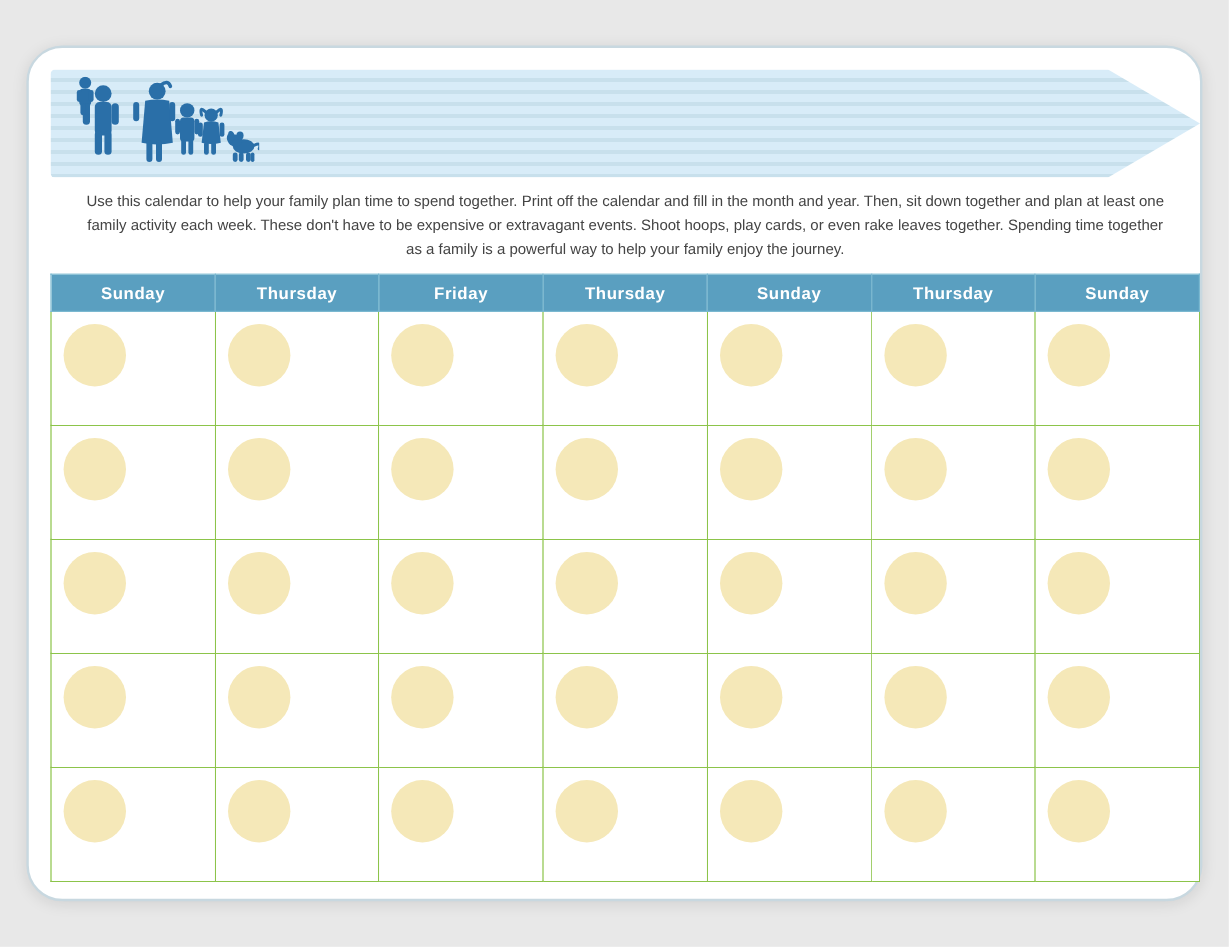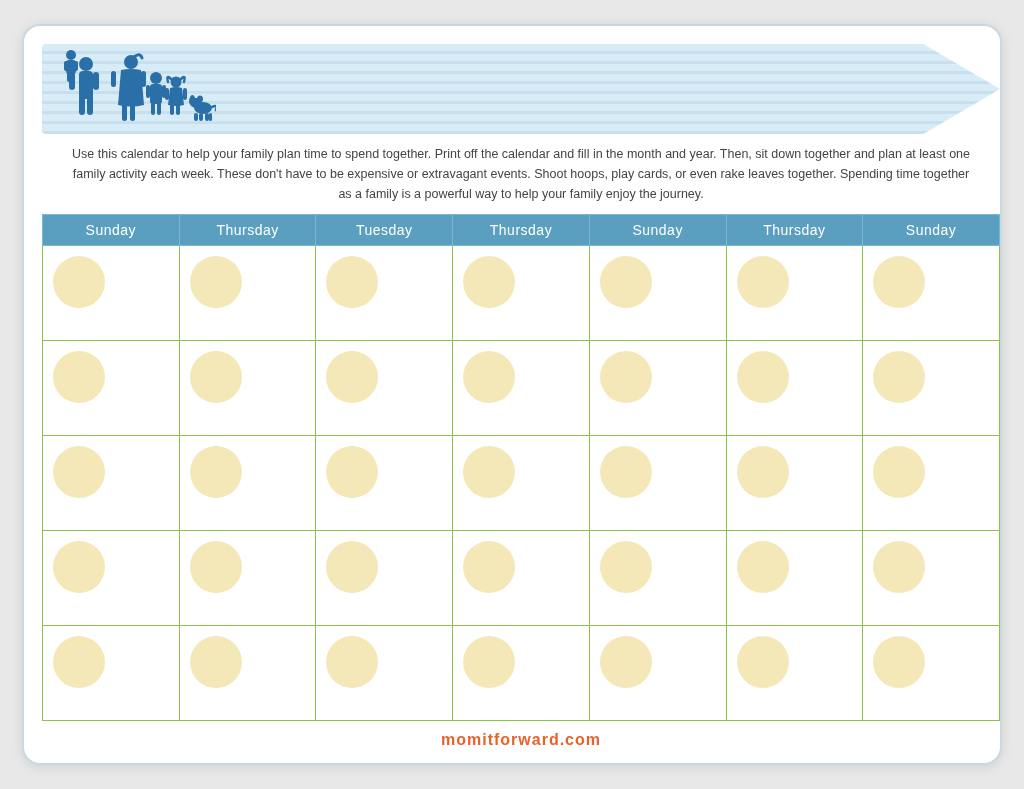--- a/index.html
+++ b/index.html
@@ -7,21 +7,21 @@
       background: #e8e8e8;
       display: flex;
       justify-content: center;
       align-items: center;
       min-height: 100vh;
       font-family: Arial, sans-serif;
     }
     .page {
       width: 980px;
       background: #fff;
-      border-radius: 18px;
+      border-radius: 30px;
       border: 2px solid #c8d8e0;
       padding: 18px 0 14px 18px;
       box-shadow: 0 2px 12px rgba(0,0,0,0.10);
     }
     
     .header {
       position: relative;
       margin-bottom: 10px;
       height: 90px;
       overflow: hidden;
@@ -58,21 +58,21 @@
     }
     
     .calendar {
       width: 100%;
       border-collapse: collapse;
     }
     .calendar th {
       background: #5a9fc0;
       color: #fff;
       font-size: 14px;
-      font-weight: normal;
+      font-weight: bold;
       padding: 7px 0;
       text-align: center;
       border: 1px solid #7ab8d0;
       letter-spacing: 0.5px;
     }
     .calendar td {
       border: 1.5px solid #8cc44a;
       width: calc(100% / 7);
       height: 95px;
       vertical-align: top;
@@ -176,21 +176,21 @@
     </div>
   </div>
 
   <p class="description-text">Use this calendar to help your family plan time to spend together. Print off the calendar and fill in the month and year. Then, sit down together and plan at least one family activity each week. These don't have to be expensive or extravagant events. Shoot hoops, play cards, or even rake leaves together. Spending time together as a family is a powerful way to help your family enjoy the journey.</p>
 
   <table class="calendar">
     <thead>
       <tr>
         <th>Sunday</th>
         <th>Thursday</th>
-        <th>Tuesday</th>
+        <th>Friday</th>
         <th>Thursday</th>
         <th>Sunday</th>
         <th>Thursday</th>
         <th>Sunday</th>
       </tr>
     </thead>
     <tbody id="calendar-body">
     <tr>
           <td>
             <div class="dot"></div>
@@ -302,16 +302,13 @@
           <td>
             <div class="dot"></div>
           </td>
           <td>
             <div class="dot"></div>
           </td>
         </tr>
       </tbody>
   </table>
 
-  <div class="footer">
-    <span>momitforward.com</span>
-  </div>
 </div>
 
 </body></html>

